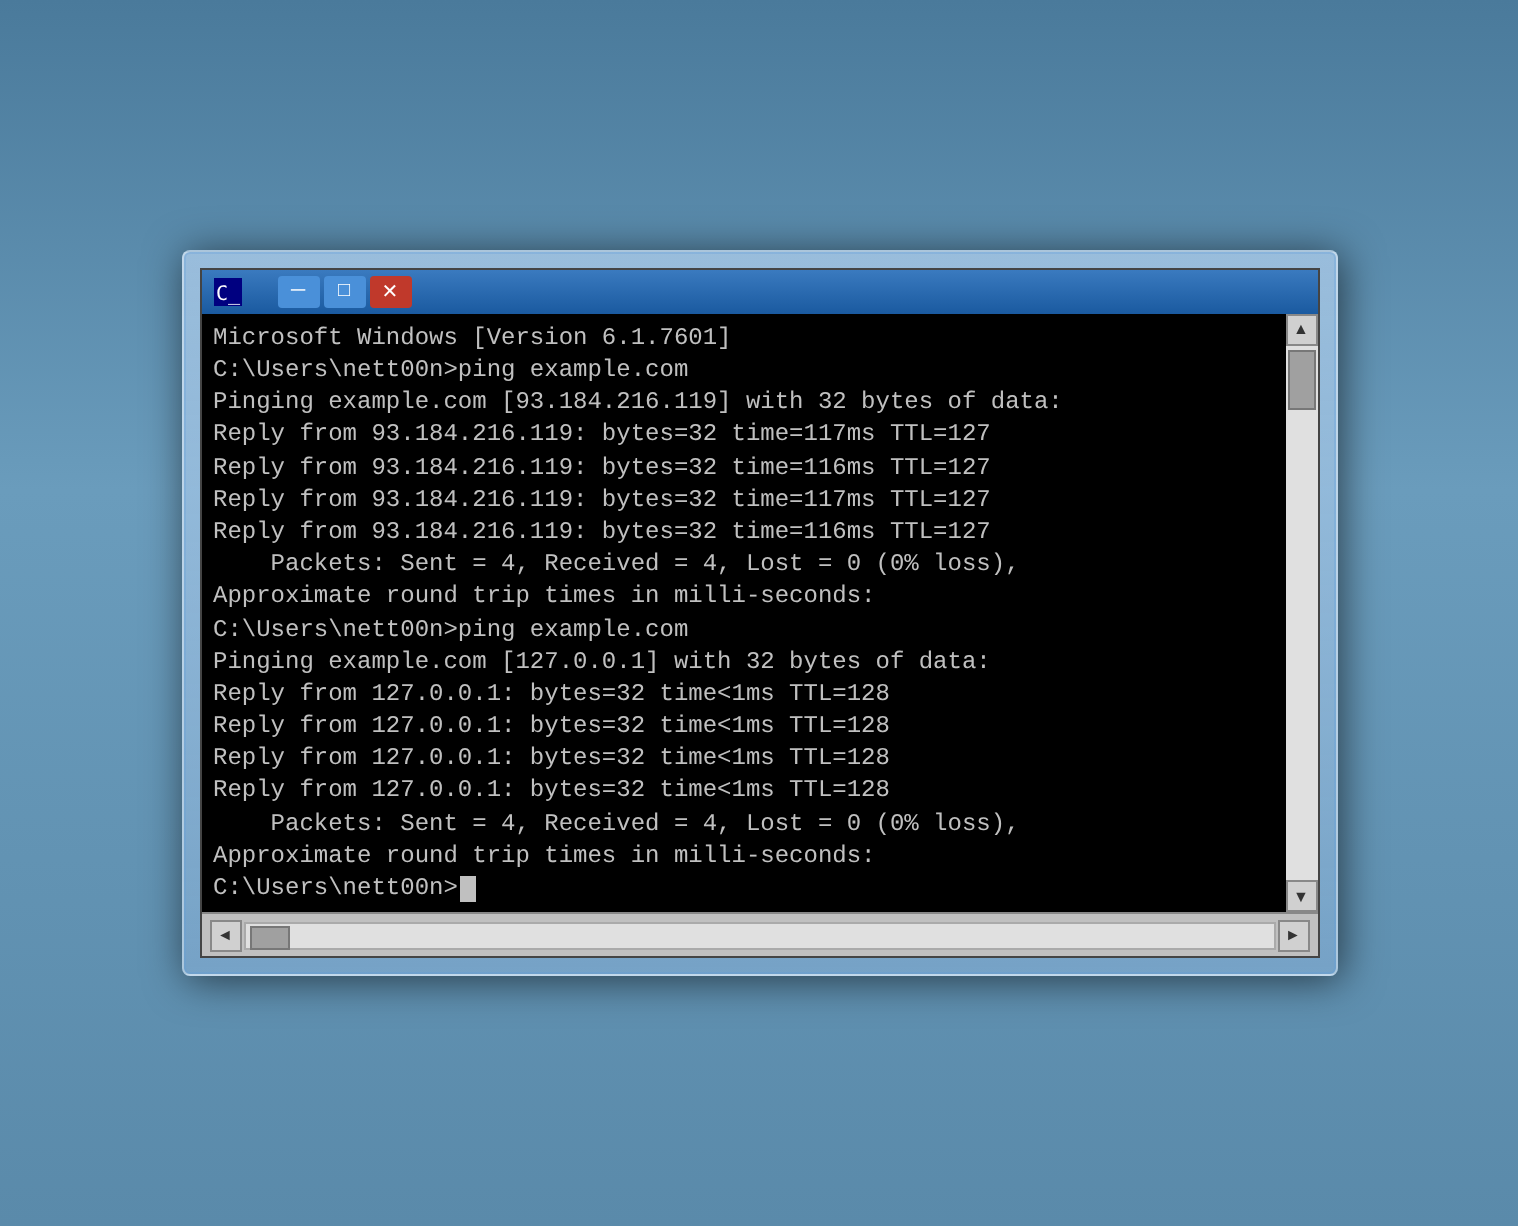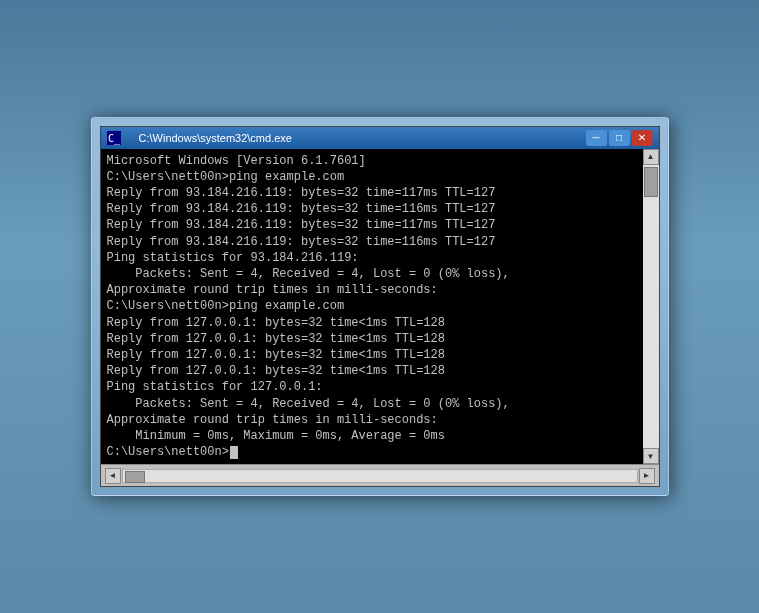--- a/index.html
+++ b/index.html
@@ -217,55 +217,53 @@
   <div class="aero-frame window-shadow">
     <div class="cmd-window">
 
       <div class="title-bar">
         <div class="title-bar-icon">
           <svg viewBox="0 0 14 14" fill="none">
             <rect width="14" height="14" fill="#000080"></rect>
             <text x="1" y="11" font-size="10" fill="white" font-family="monospace">C_</text>
           </svg>
         </div>
-        <span class="title-bar-text">C:\Windows\system32\cmd.exe</span>
         <div class="title-bar-buttons">
           <div class="tb-btn minimize">─</div>
           <div class="tb-btn maximize">□</div>
           <div class="tb-btn close">✕</div>
         </div>
       </div>
 
       <div class="cmd-content-area">
         <div class="cmd-content" id="terminal-output">
 
         <span class="line">Microsoft Windows [Version 6.1.7601]</span>
             <span class="line"></span>
             <span class="line">C:\Users\nett00n&gt;ping example.com</span>
             <span class="line"></span>
+            <span class="line">Pinging example.com [93.184.216.119] with 32 bytes of data:</span>
             <span class="line">Reply from 93.184.216.119: bytes=32 time=117ms TTL=127</span>
             <span class="line">Reply from 93.184.216.119: bytes=32 time=116ms TTL=127</span>
             <span class="line">Reply from 93.184.216.119: bytes=32 time=117ms TTL=127</span>
             <span class="line">Reply from 93.184.216.119: bytes=32 time=116ms TTL=127</span>
             <span class="line"></span>
-            <span class="line">Ping statistics for 93.184.216.119:</span>
             <span class="line">    Packets: Sent = 4, Received = 4, Lost = 0 (0% loss),</span>
             <span class="line">Approximate round trip times in milli-seconds:</span>
             <span class="line"></span>
             <span class="line">C:\Users\nett00n&gt;ping example.com</span>
             <span class="line"></span>
-            <span class="line">Reply from 127.0.0.1: bytes=32 time&lt;1ms TTL=128</span>
-            <span class="line">Reply from 127.0.0.1: bytes=32 time&lt;1ms TTL=128</span>
-            <span class="line">Reply from 127.0.0.1: bytes=32 time&lt;1ms TTL=128</span>
-            <span class="line">Reply from 127.0.0.1: bytes=32 time&lt;1ms TTL=128</span>
-            <span class="line"></span>
-            <span class="line">Ping statistics for 127.0.0.1:</span>
+            <span class="line">Pinging example.com [127.0.0.1] with 32 bytes of data:</span>
+            <span class="line">Reply from 127.0.0.1: bytes=32 time&lt;1ms TTL=128</span>
+            <span class="line">Reply from 127.0.0.1: bytes=32 time&lt;1ms TTL=128</span>
+            <span class="line">Reply from 127.0.0.1: bytes=32 time&lt;1ms TTL=128</span>
+            <span class="line">Reply from 127.0.0.1: bytes=32 time&lt;1ms TTL=128</span>
+            <span class="line"></span>
             <span class="line">    Packets: Sent = 4, Received = 4, Lost = 0 (0% loss),</span>
             <span class="line">Approximate round trip times in milli-seconds:</span>
-            <span class="line">    Minimum = 0ms, Maximum = 0ms, Average = 0ms</span>
             <span class="line"></span>
             <span class="line">C:\Users\nett00n&gt;<span class="cursor"></span></span>
           </div>
         <div class="scrollbar">
           <div class="scroll-arrow">▲</div>
           <div class="scroll-track">
             <div class="scroll-thumb"></div>
           </div>
           <div class="scroll-arrow">▼</div>
         </div>

